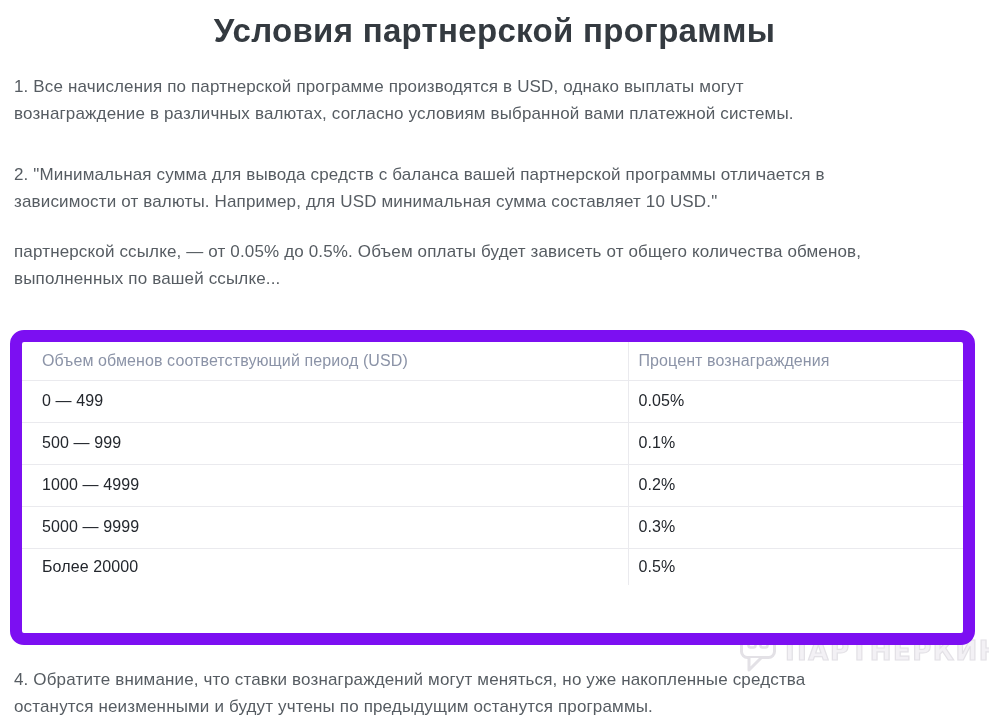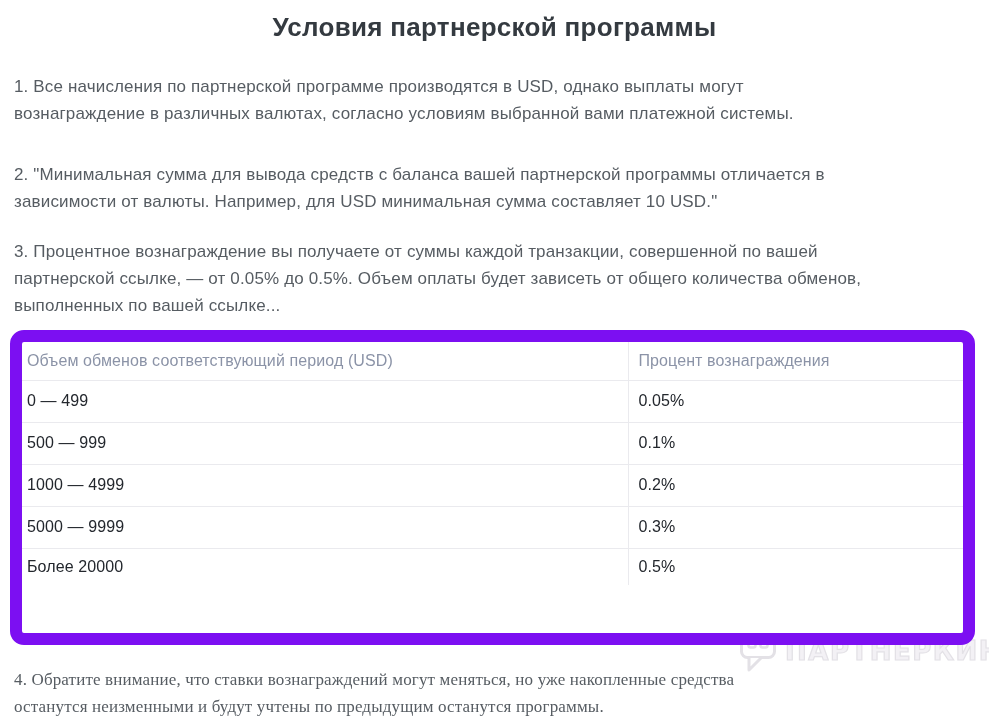--- a/index.html
+++ b/index.html
@@ -10,38 +10,38 @@
     font-family: "Liberation Sans", sans-serif;
     overflow: hidden;
     position: relative;
   }
   .page-title {
     position: absolute;
     top: 12px; left: 0;
     width: 100%;
     margin: 0;
     text-align: center;
-    font-size: 26px;
+    font-size: 33px;
     font-weight: 700;
     color: #343a40;
     letter-spacing: 0.3px;
   }
   .para {
     position: absolute;
     left: 14px;
     width: 962px;
     font-size: 17px;
     line-height: 27px;
     color: #565c62;
     letter-spacing: 0.15px;
   }
   #p1 { top: 73px; }
   #p2 { top: 161px; }
   #p3 { top: 238px; }
-  #p4 { top: 666px; font-family: Liberation Serif, serif; }
+  #p4 { top: 666px; }
 
   .highlight-box {
     position: absolute;
     left: 10px; top: 330px;
     width: 965px; height: 315px;
     border: 12px solid #7c0ff2;
     border-radius: 14px;
     background: #ffffff;
     z-index: 2;
     overflow: hidden;
@@ -49,21 +49,21 @@
   table.commission {
     width: 100%;
     border-collapse: collapse;
     table-layout: fixed;
   }
   table.commission th,
   table.commission td {
     border-bottom: 1px solid #eaeaee;
     text-align: left;
     vertical-align: middle;
-    padding: 0 0 0 5px;
+    padding: 0 0 0 20px;
     font-size: 16px;
     letter-spacing: 0.1px;
   }
   table.commission th {
     color: #8b93a7;
     font-weight: 400;
     height: 38px;
   }
   table.commission td {
     color: #23272d;
@@ -107,21 +107,20 @@
   <div>1. Все начисления по партнерской программе производятся в USD, однако выплаты могут</div>
   <div>вознаграждение в различных валютах, согласно условиям выбранной вами платежной системы.</div>
 </div>
 
 <div class="para" id="p2">
   <div>2. "Минимальная сумма для вывода средств с баланса вашей партнерской программы отличается в</div>
   <div>зависимости от валюты. Например, для USD минимальная сумма составляет 10 USD."</div>
 </div>
 
 <div class="para" id="p3">
-  <div>3. Процентное вознаграждение вы получаете от суммы каждой транзакции, совершенной по вашей</div>
   <div>партнерской ссылке, — от 0.05% до 0.5%. Объем оплаты будет зависеть от общего количества обменов,</div>
   <div>выполненных по вашей ссылке...</div>
 </div>
 
 <div class="watermark">
   <svg width="38" height="44" viewBox="0 0 38 44">
     <rect x="2.5" y="2.5" width="33" height="26" rx="6" fill="none" stroke="#e3e1e6" stroke-width="3"></rect>
     <rect x="9.5" y="11.5" width="7" height="7" rx="2" fill="none" stroke="#e3e1e6" stroke-width="2.5"></rect>
     <rect x="21.5" y="11.5" width="7" height="7" rx="2" fill="none" stroke="#e3e1e6" stroke-width="2.5"></rect>
     <polyline points="10,29 10,41 22,29" fill="#ffffff" stroke="#e3e1e6" stroke-width="3" stroke-linejoin="round"></polyline>

